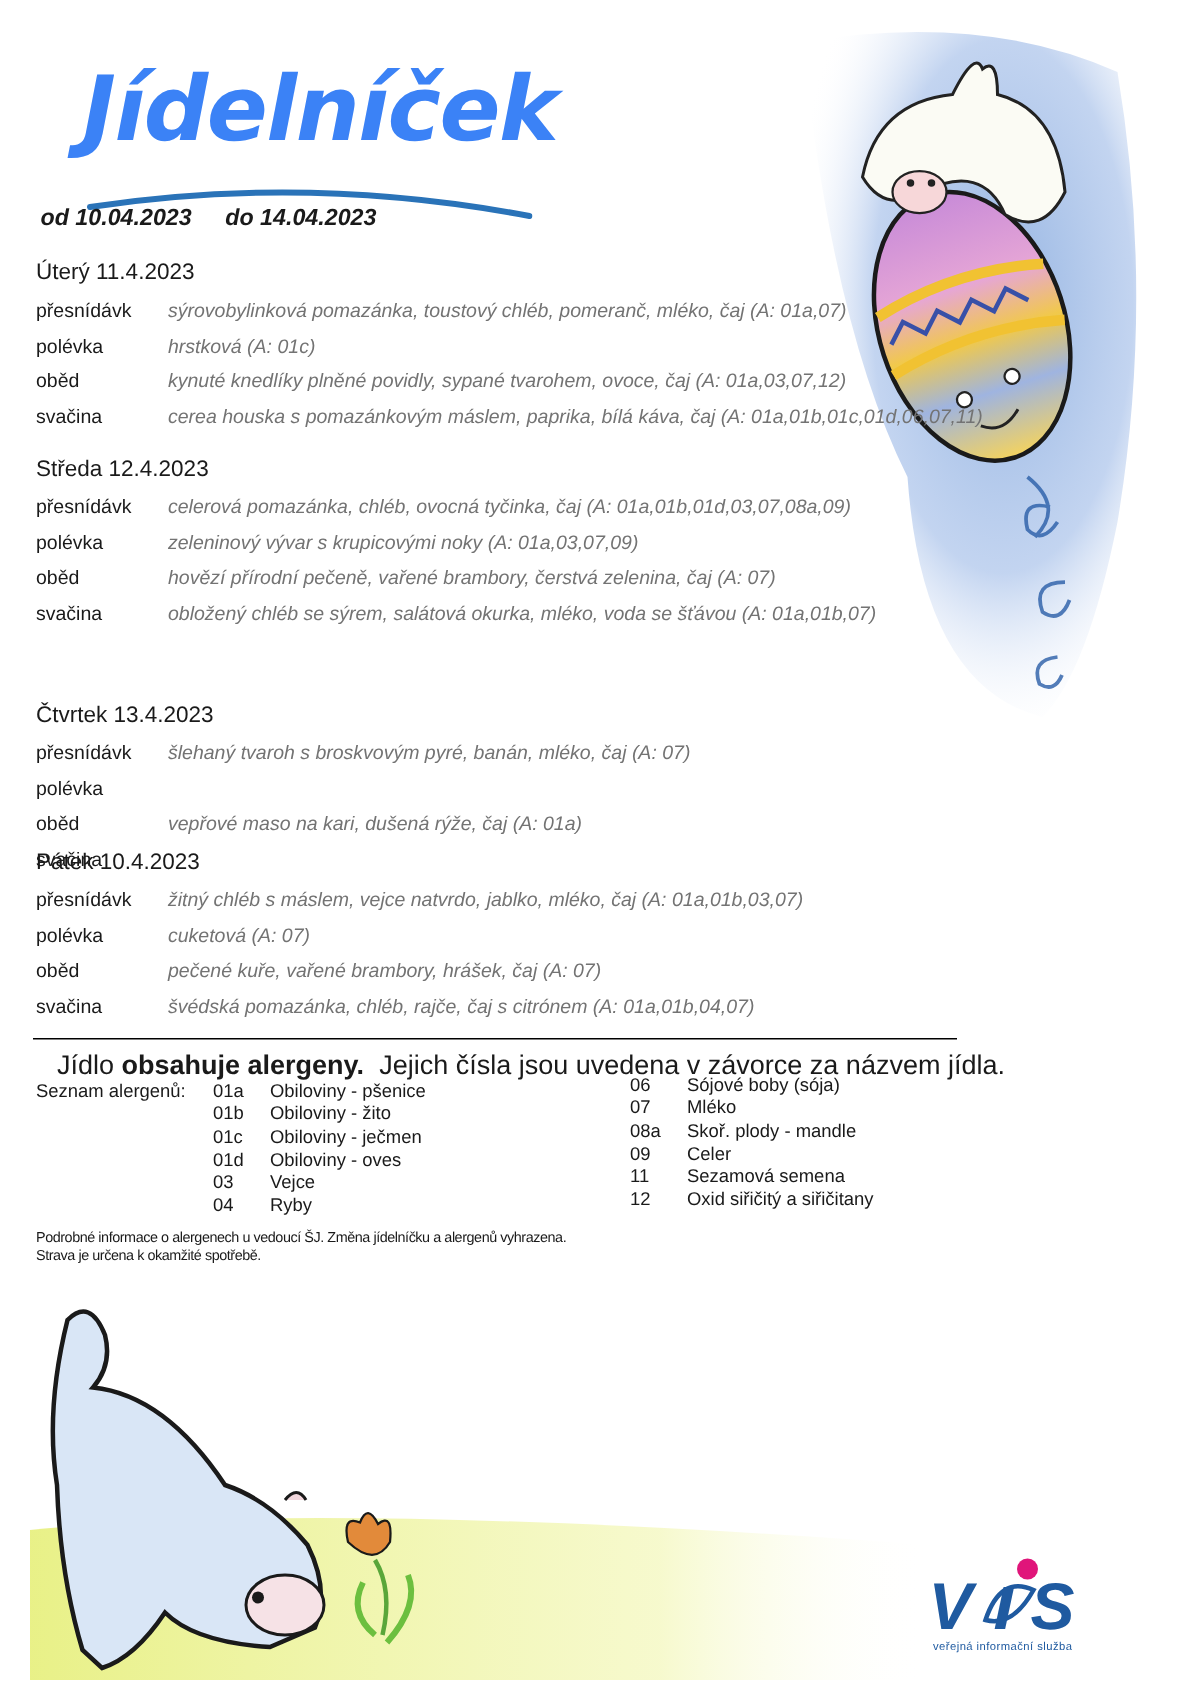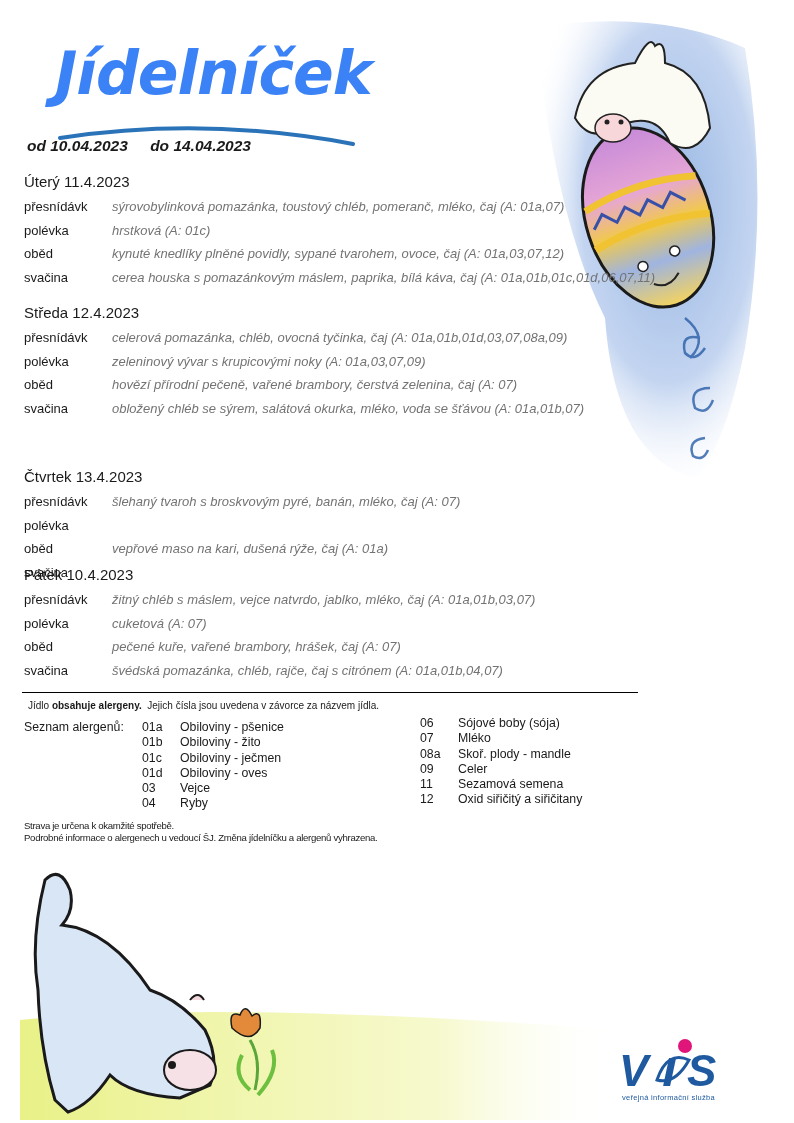--- a/index.html
+++ b/index.html
@@ -18,21 +18,21 @@
   .date-range span { margin-right:18px; }
 
   .day { position:absolute; left:24px; }
   .day-title { font-size:15px; font-weight:normal; margin:0 0 9px 0; }
   .row { display:flex; font-size:13px; height:23.6px; line-height:16px; }
   .row .meal { width:88px; font-weight:normal; }
   .row .dish { color:#737373;font-style:italic; }
 
   .divider { position:absolute; left:22px; top:692px; width:616px; height:1px; background:#000; }
 
-  .alg-head { position:absolute; left:28px; top:700px; font-size:10px; }
+  .alg-head { position:absolute; left:38px; top:700px; font-size:18px; }
   .alg-head b { font-weight:bold; }
   .alg-label { position:absolute; left:24px; top:720px; font-size:12.3px; }
   .alg-list { position:absolute; font-size:12.3px; }
   .alg-list .it { display:flex; height:15.3px; line-height:15px; }
   .alg-list .code { width:38px; }
   .alg-col1 { left:142px; top:720px; }
   .alg-col2 { left:420px; top:716px; }
 
   .note { position:absolute; left:24px; top:820px; font-size:9.6px; line-height:11.5px; letter-spacing:-0.3px; }
 
@@ -225,22 +225,22 @@
       <span class="code">11</span>
       <span>Sezamová semena</span>
     </div>
   <div class="it">
       <span class="code">12</span>
       <span>Oxid siřičitý a siřičitany</span>
     </div>
 </div>
 
 <div class="note">
+  <div>Podrobné informace o alergenech u vedoucí ŠJ. Změna jídelníčku a alergenů vyhrazena.</div>
   <div>Strava je určena k okamžité spotřebě.</div>
-  <div>Podrobné informace o alergenech u vedoucí ŠJ. Změna jídelníčku a alergenů vyhrazena.</div>
 </div>
 
 <svg class="art-ground" viewBox="0 0 600 130">
   <defs>
     <linearGradient id="grass" x1="0" y1="0" x2="1" y2="0">
       <stop offset="0%" stop-color="#e6ef7a" stop-opacity="0.9"></stop>
       <stop offset="70%" stop-color="#f3f7b8" stop-opacity="0.7"></stop>
       <stop offset="100%" stop-color="#ffffff" stop-opacity="0"></stop>
     </linearGradient>
   </defs>

